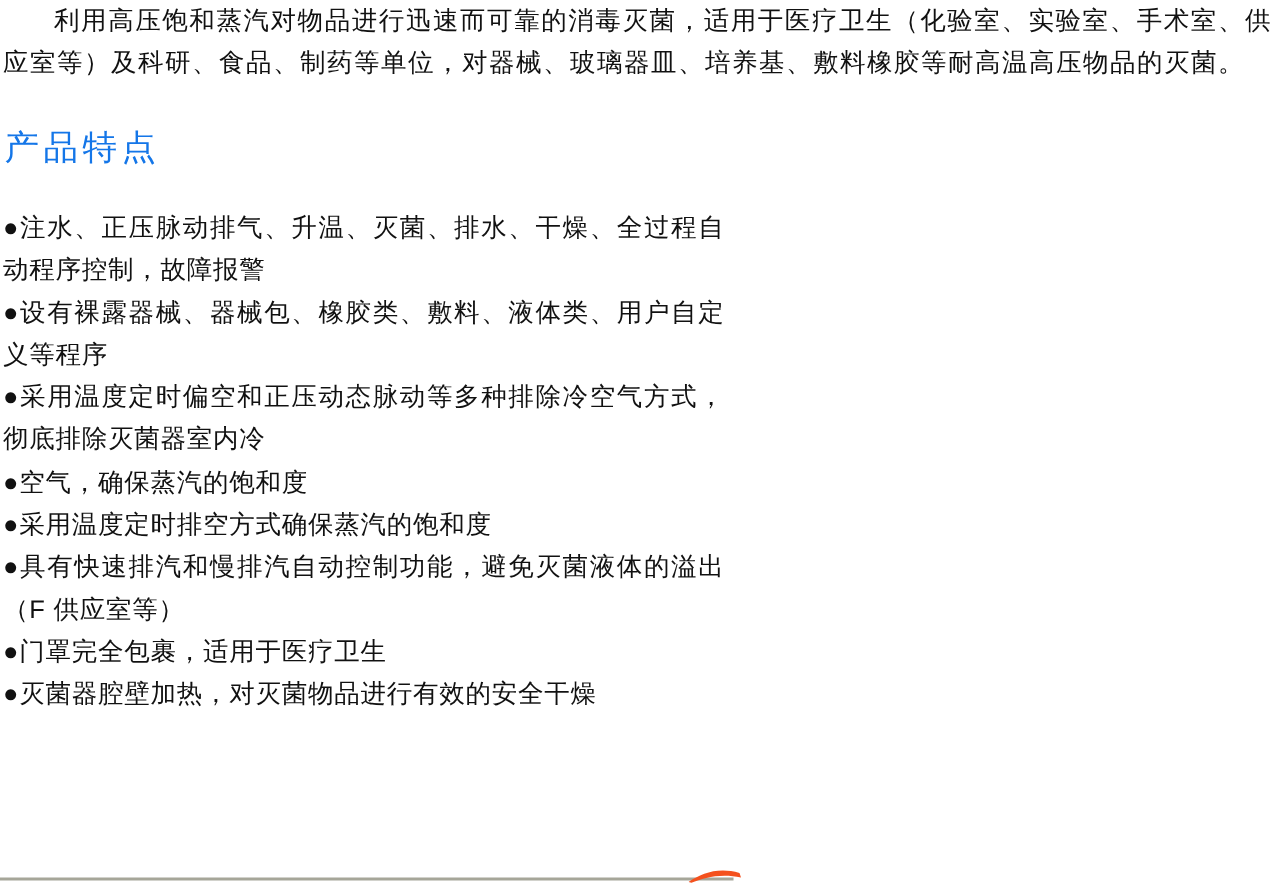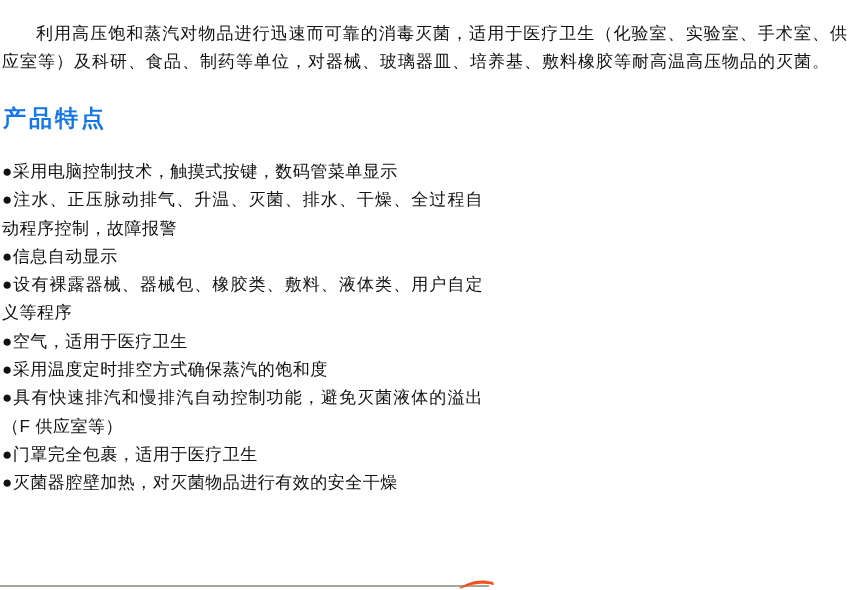--- a/index.html
+++ b/index.html
@@ -11,34 +11,34 @@
     position: relative;
     font-family: "Liberation Sans", "DejaVu Sans", sans-serif;
     color: #111111;
   }
   .content {
     position: relative;
     z-index: 1;
   }
   .intro-paragraph {
     margin: 0;
-    padding: 20px 2px 0 2px;
+    padding: 0 2px 0 2px;
     font-size: 17px;
     line-height: 28px;
     text-align: justify;
     text-justify: inter-character;
     text-indent: 2em;
     letter-spacing: 1px;
     color: #111111;
   }
   .section-title {
     margin: 28px 0 0 3px;
     font-size: 23px;
     line-height: 28px;
-    font-weight: bold;
+    font-weight: normal;
     color: #1476e8;
     letter-spacing: 3px;
   }
   .features-list {
     margin: 26px 0 0 2px;
     width: 481px;
     font-size: 17px;
     line-height: 28.3px;
     text-align: justify;
     text-justify: inter-character;
@@ -73,25 +73,24 @@
 </head>
 <body>
 
 <div class="content">
 
   <p class="intro-paragraph">利用高压饱和蒸汽对物品进行迅速而可靠的消毒灭菌，适用于医疗卫生（化验室、实验室、手术室、供应室等）及科研、食品、制药等单位，对器械、玻璃器皿、培养基、敷料橡胶等耐高温高压物品的灭菌。</p>
 
   <h2 class="section-title">产品特点</h2>
 
   <div class="features-list">
-    <p class="feature-item"><span class="bullet-marker">●</span><span>采用电脑控制技术，触摸式按键，数码管菜单显示</span></p>
     <p class="feature-item"><span class="bullet-marker">●</span><span>注水、正压脉动排气、升温、灭菌、排水、干燥、全过程自动程序控制，故障报警</span></p>
-    <p class="feature-item"><span class="bullet-marker">●</span><span>信息自动显示</span></p>
     <p class="feature-item"><span class="bullet-marker">●</span><span>设有裸露器械、器械包、橡胶类、敷料、液体类、用户自定义等程序</span></p>
-    <p class="feature-item"><span class="bullet-marker">●</span><span>空气，适用于医疗卫生</span></p>
+    <p class="feature-item"><span class="bullet-marker">●</span><span>采用温度定时偏空和正压动态脉动等多种排除冷空气方式，彻底排除灭菌器室内冷</span></p>
+    <p class="feature-item"><span class="bullet-marker">●</span><span>空气，确保蒸汽的饱和度</span></p>
     <p class="feature-item"><span class="bullet-marker">●</span><span>采用温度定时排空方式确保蒸汽的饱和度</span></p>
     <p class="feature-item"><span class="bullet-marker">●</span><span>具有快速排汽和慢排汽自动控制功能，避免灭菌液体的溢出（F 供应室等）</span></p>
     <p class="feature-item"><span class="bullet-marker">●</span><span>门罩完全包裹，适用于医疗卫生</span></p>
     <p class="feature-item"><span class="bullet-marker">●</span><span>灭菌器腔壁加热，对灭菌物品进行有效的安全干燥</span></p>
   </div>
 
 </div>
 
 <div class="bottom-divider"></div>
 

